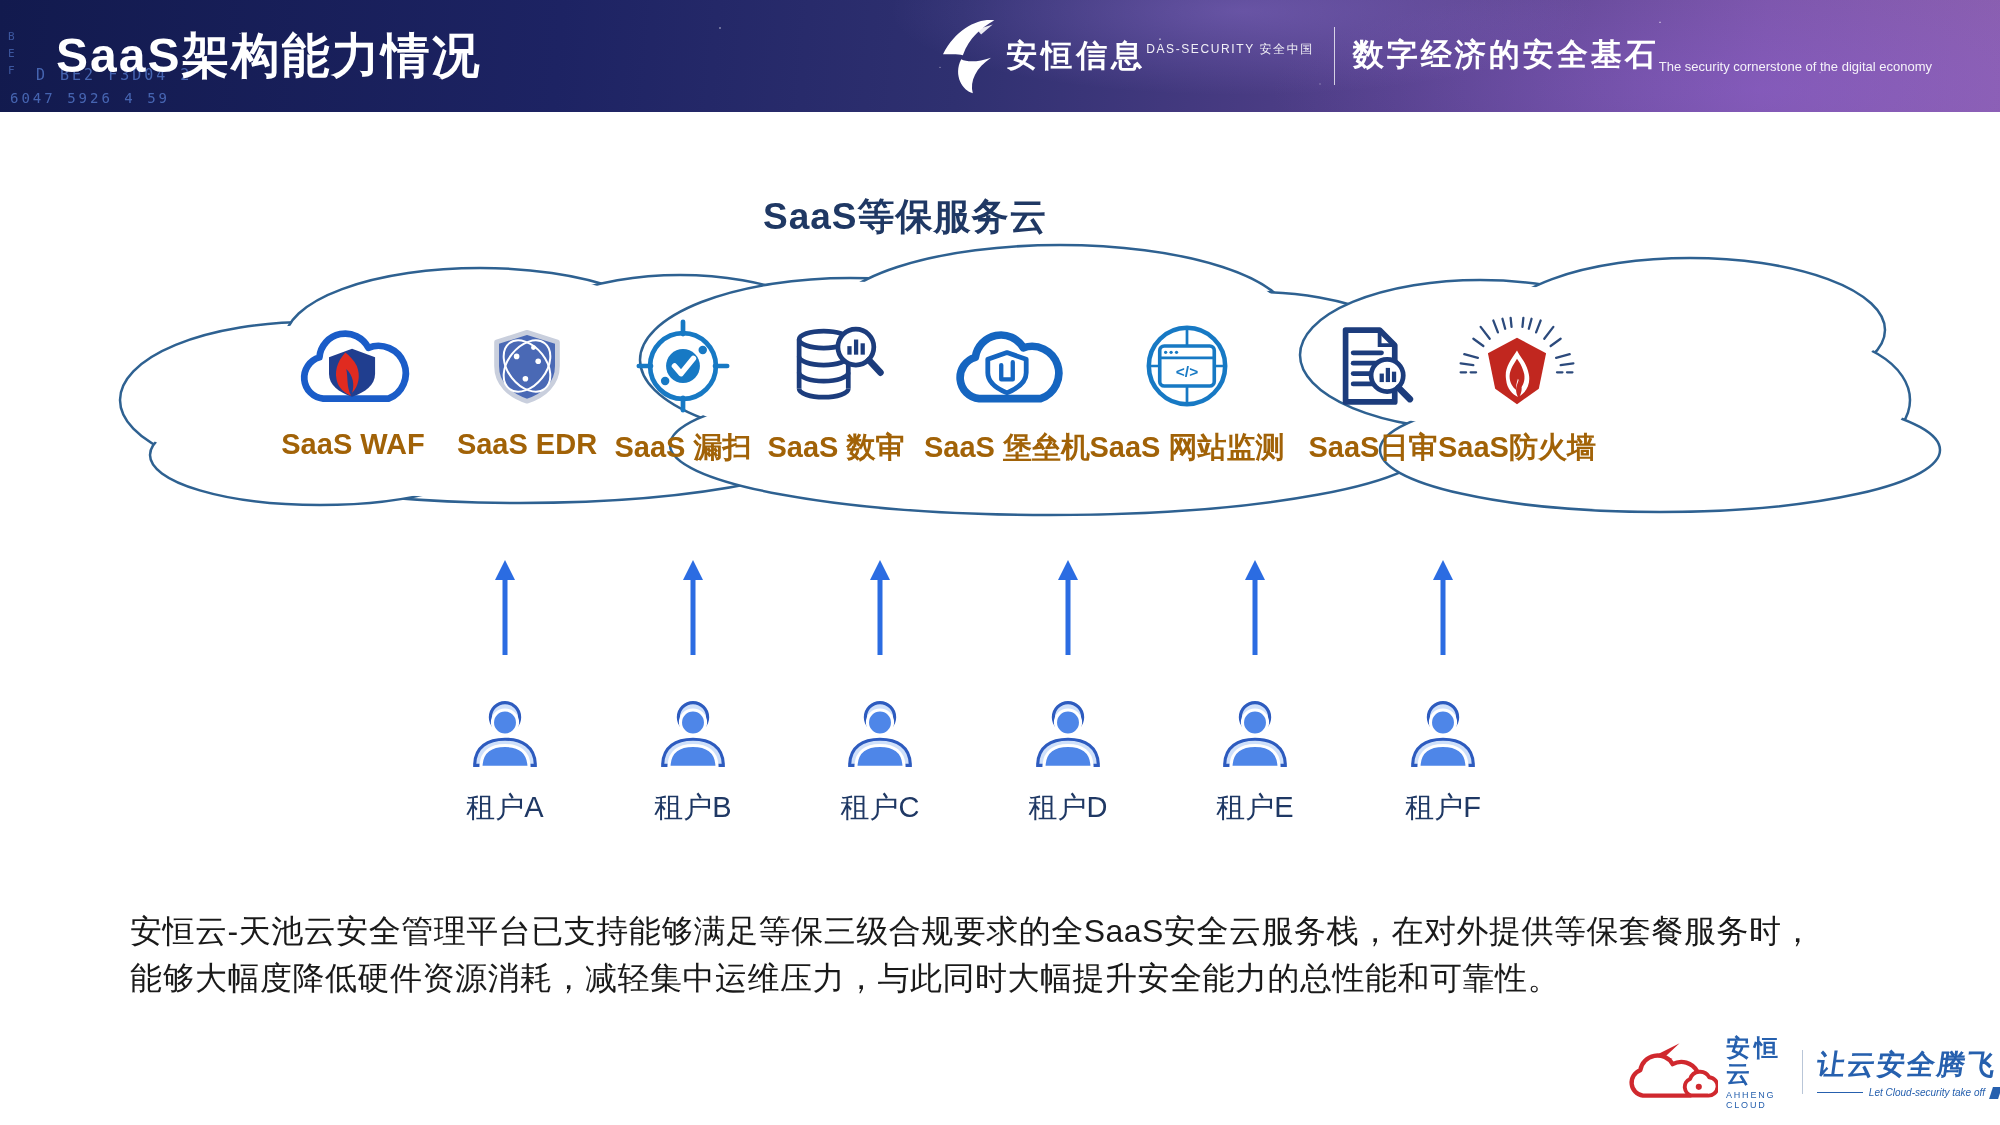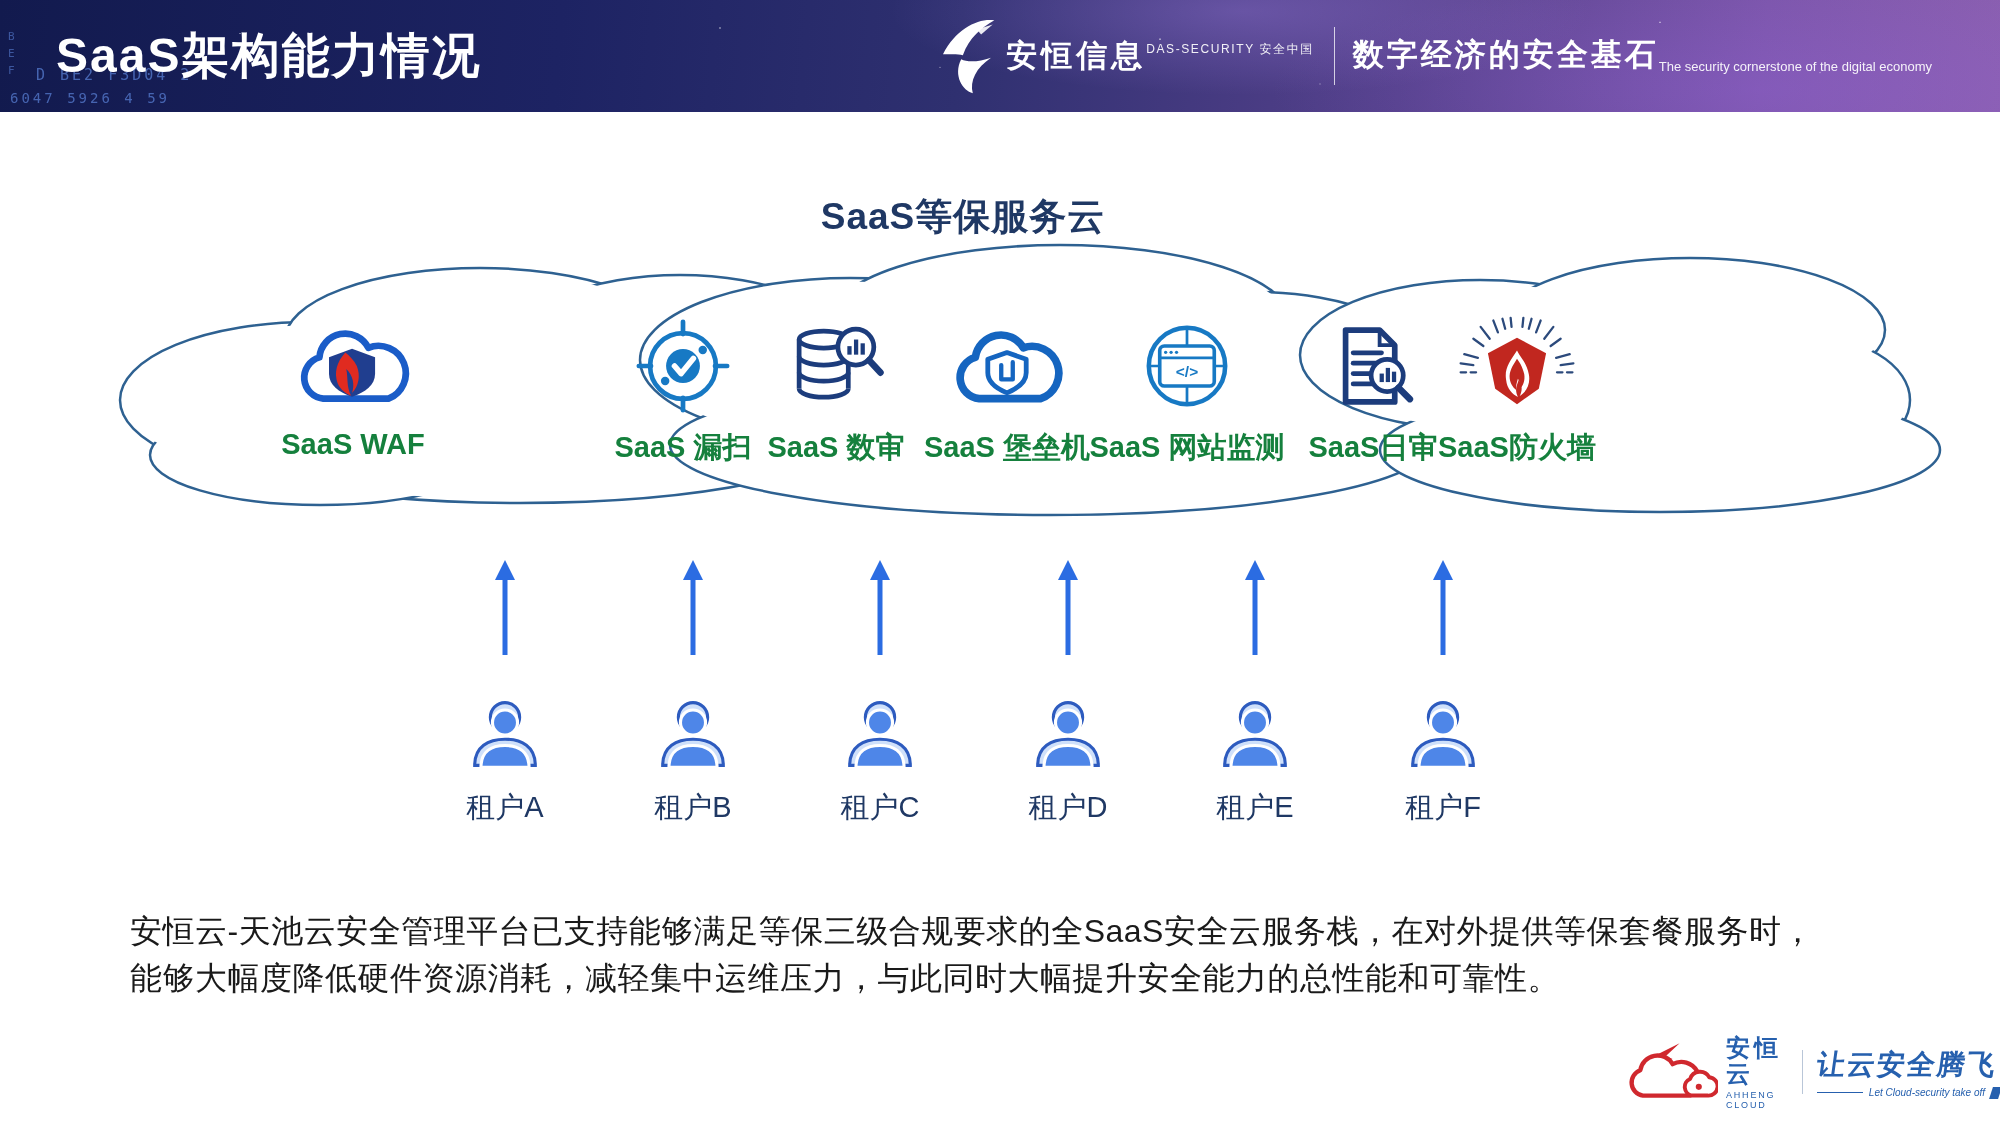--- a/index.html
+++ b/index.html
@@ -43,28 +43,28 @@
   .swoosh{width:58px;height:82px;margin-right:10px;flex:none;}
   .brand-block{display:flex;flex-direction:row;justify-content:center;}
   .brand-cn{font-size:31px;font-weight:bold;letter-spacing:4px;line-height:34px;}
   .brand-sub{font-size:12px;letter-spacing:1.6px;opacity:.92;margin-top:2px;white-space:nowrap;}
   .logo-divider{width:1px;height:58px;background:rgba(255,255,255,.75);margin:0 18px 0 20px;flex:none;}
   .tagline-cn{font-size:31px;font-weight:bold;letter-spacing:3px;line-height:34px;white-space:nowrap;}
   .tagline-sub{font-size:13px;opacity:.92;margin-top:21px;white-space:nowrap;}
 
   
   .cloud-title{
-    position:absolute;left:763px;top:192px;width:400px;text-align:center;
+    position:absolute;left:763px;top:192px;width:400px;
     font-size:37px;font-weight:bold;color:#1F3864;letter-spacing:1px;
   }
   .clouds-svg{position:absolute;left:0;top:0;width:2000px;height:1125px;z-index:1;}
   .service{position:absolute;width:230px;top:318px;height:142px;z-index:2;text-align:center;}
   .service .svc-icon{height:96px;display:flex;align-items:center;justify-content:center;}
   .service .svc-label{
-    margin-top:14px;font-size:29px;font-weight:bold;color:#15803d;white-space:nowrap;
+    margin-top:14px;font-size:29px;font-weight:bold;color:#a16207;white-space:nowrap;
   }
   .tenant{position:absolute;width:150px;top:560px;height:280px;z-index:2;text-align:center;}
   .tenant .arrow{display:block;margin:0 auto;}
   .tenant .person{display:block;margin:40px auto 0 auto;}
   .tenant .tenant-label{margin-top:16px;font-size:29px;color:#1F3864;white-space:nowrap;}
 
   
   .body-text{
     position:absolute;left:130px;top:908px;width:1760px;
     font-size:32px;line-height:47px;color:#1a1a1a;letter-spacing:.5px;
@@ -166,20 +166,34 @@
     <div class="svc-icon">
       <svg width="126" height="96" viewBox="0 0 130 100">
         <path d="M102,84 H34 A22,22 0 0 1 30,41 A27,27 0 0 1 81,31 A17,17 0 0 1 102,84 Z" fill="#ffffff" stroke="#1A5CC8" stroke-width="7" stroke-linejoin="round"></path>
         <path d="M64,32 L88,41 V58 C88,70 78,77 64,82 C50,77 40,70 40,58 V41 Z" fill="#203E8F"></path>
         <path d="M57,36 C48,46 45,57 49,68 C52,75 58,79 63,81 C58,71 60,62 58,53 C65,60 67,69 64,78 C71,71 73,60 69,50 C66,44 61,39 57,36 Z" fill="#E02B20"></path>
       </svg>
     </div>
     <div class="svc-label">SaaS WAF</div>
   </div>
 
+  <div class="service" style="left:412px">
+    <div class="svc-icon">
+      <svg width="96" height="96" viewBox="0 0 120 100">
+        <path d="M60,8 L98,20 V50 C98,72 82,87 60,94 C38,87 22,72 22,50 V20 Z" fill="#4A69B5" stroke="#C9CFDD" stroke-width="6" stroke-linejoin="round"></path>
+        <ellipse cx="60" cy="50" rx="24" ry="36" fill="none" stroke="#ffffff" stroke-width="2.5" transform="rotate(38 60 50)"></ellipse>
+        <ellipse cx="60" cy="50" rx="24" ry="36" fill="none" stroke="#ffffff" stroke-width="2.5" transform="rotate(-38 60 50)"></ellipse>
+        <circle cx="47" cy="38" r="3.5" fill="#ffffff"></circle>
+        <circle cx="74" cy="44" r="3.5" fill="#ffffff"></circle>
+        <circle cx="58" cy="66" r="3.5" fill="#ffffff"></circle>
+        <circle cx="68" cy="27" r="3" fill="#ffffff"></circle>
+      </svg>
+    </div>
+    <div class="svc-label">SaaS EDR</div>
+  </div>
 
   <div class="service" style="left:568px">
     <div class="svc-icon">
       <svg width="94" height="94" viewBox="0 0 100 100">
         <g stroke="#1779C4" stroke-width="5" stroke-linecap="round">
           <line x1="50" y1="3" x2="50" y2="16"></line>
           <line x1="50" y1="84" x2="50" y2="97"></line>
           <line x1="3" y1="50" x2="16" y2="50"></line>
           <line x1="84" y1="50" x2="97" y2="50"></line>
         </g>

